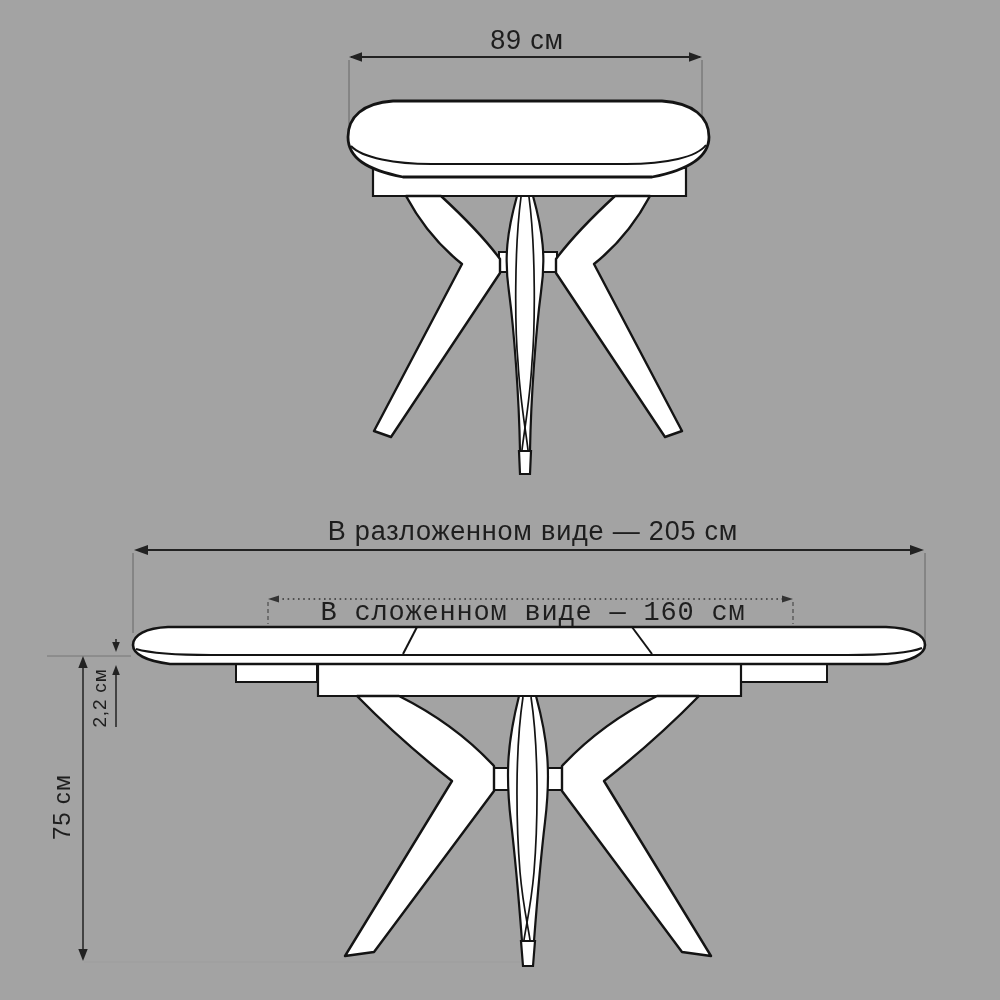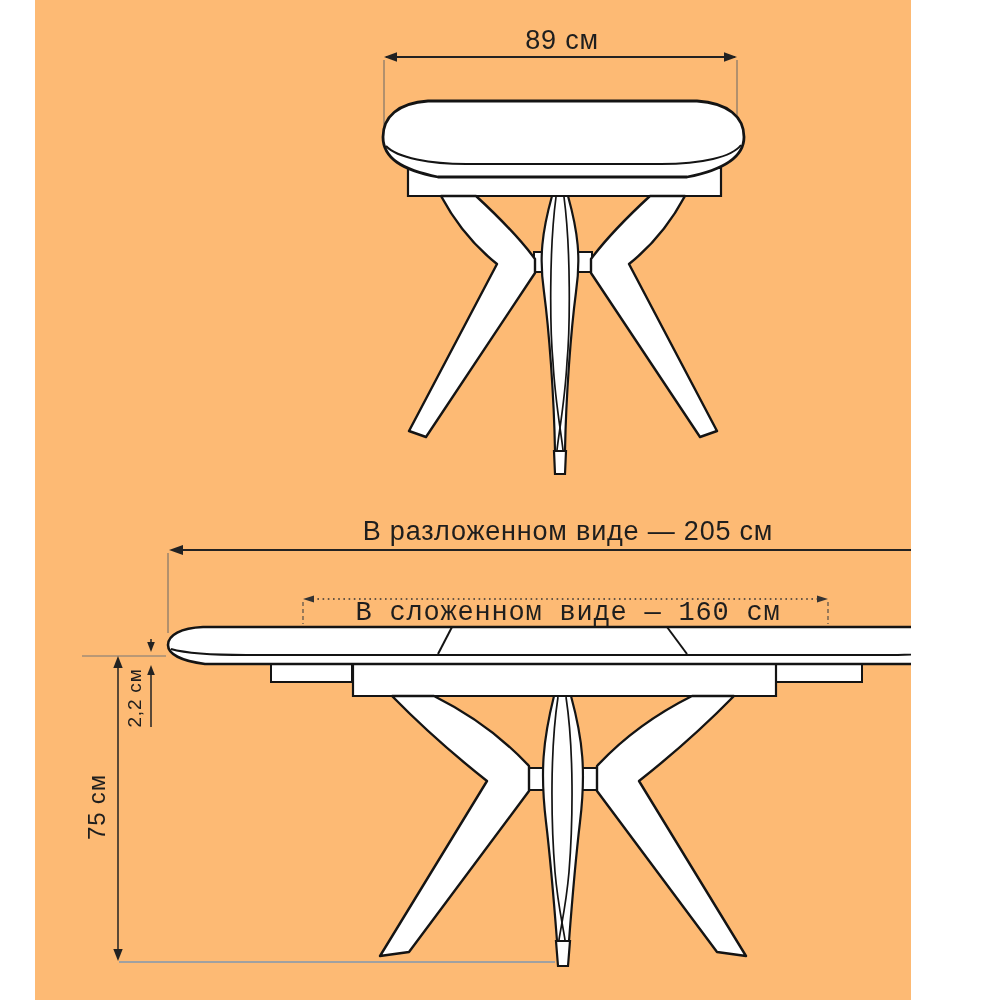--- a/index.html
+++ b/index.html
@@ -2,26 +2,25 @@
 <html><head>
 <meta charset="utf-8">
 <style>
   html, body {
     margin: 0;
     padding: 0;
     background: #ffffff;
   }
   #canvas {
     position: relative;
-    width: 876px;
+    width: 1000px;
     height: 1000px;
-    background: #fdba74;
+    background: #a3a3a3;
     font-family: "Liberation Sans", "DejaVu Sans", sans-serif;
     overflow: hidden;
-    margin-left: 35px;
   }
   #drawing {
     position: absolute;
     left: 0;
     top: 0;
   }
   .dim-label {
     position: absolute;
     color: #1e1e1e;
     white-space: nowrap;

